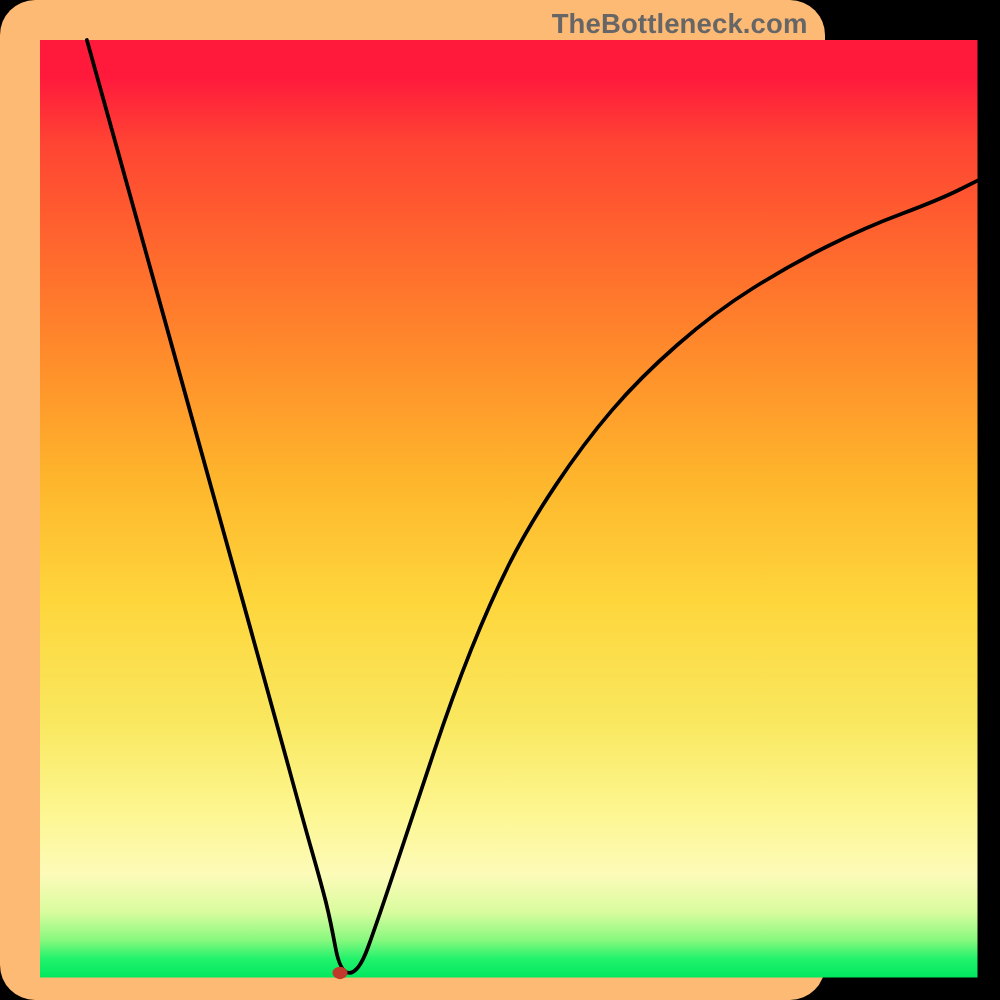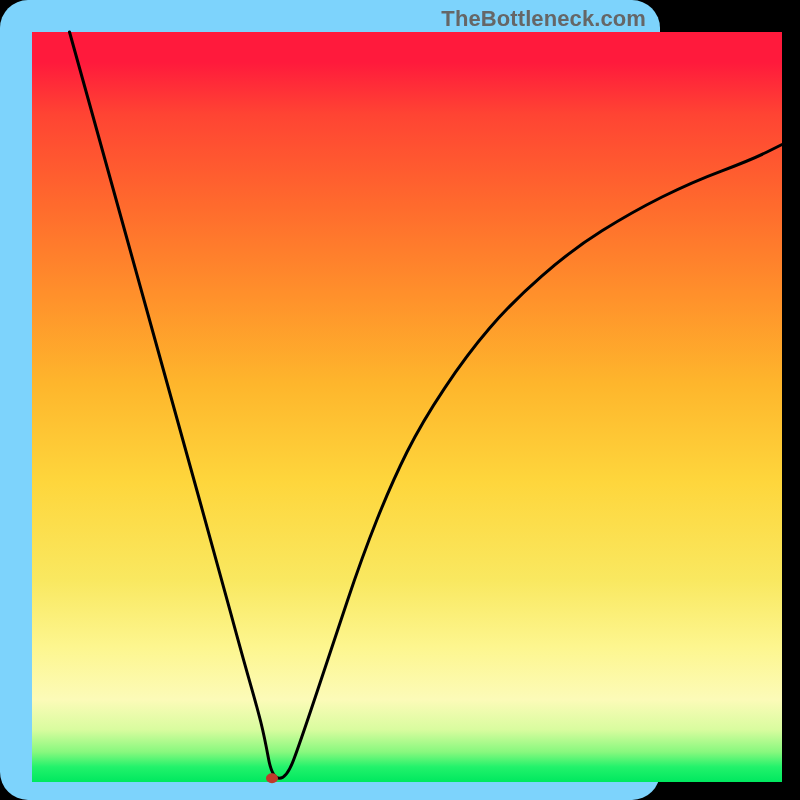--- a/index.html
+++ b/index.html
@@ -7,21 +7,21 @@
     padding: 0;
     width: 800px;
     height: 800px;
     background: #000;
     overflow: hidden;
   }
   .frame {
     position: relative;
     width: 660px;
     height: 800px;
-    background: #7dd3fc;
+    background: #fdba74;
     border-radius: 28px;
   }
   .plot-area {
     position: absolute;
     left: 32px;
     top: 32px;
     width: 750px;
     height: 750px;
     
     background: linear-gradient(to bottom,

